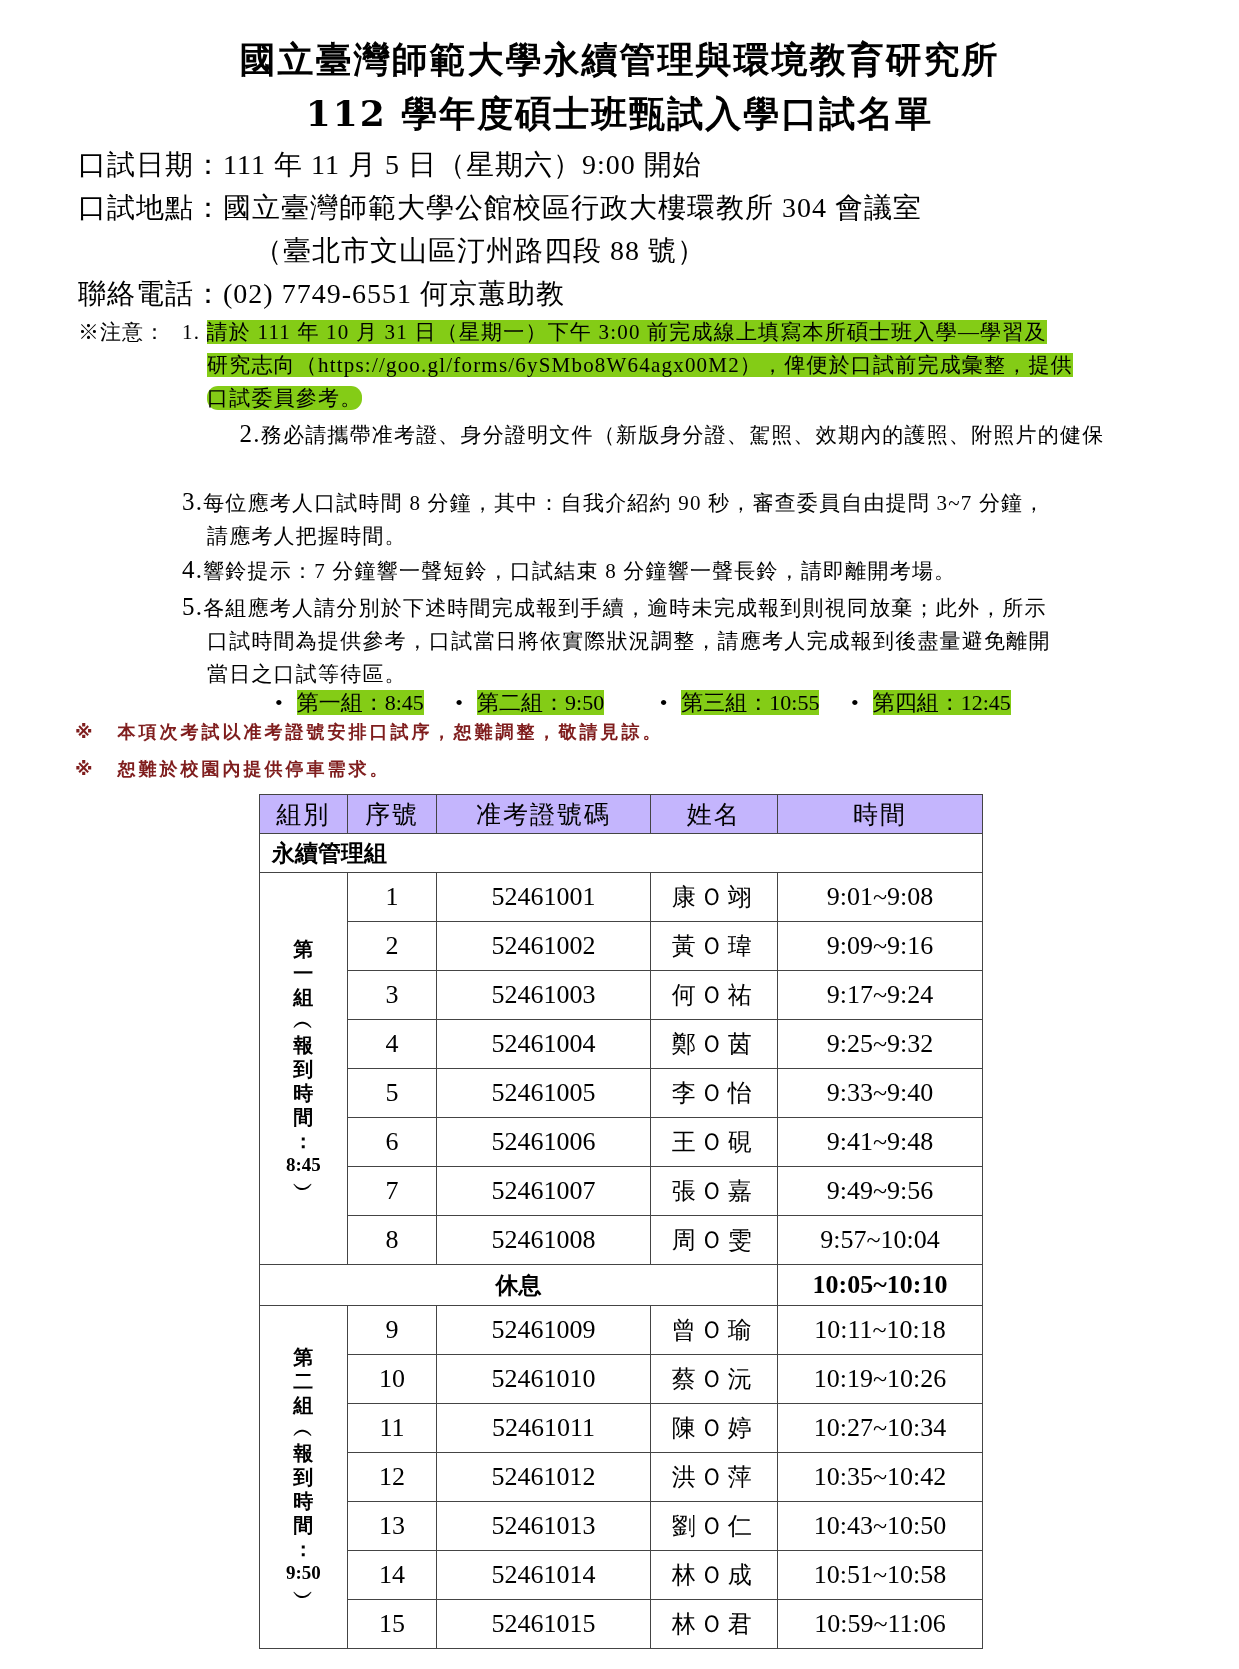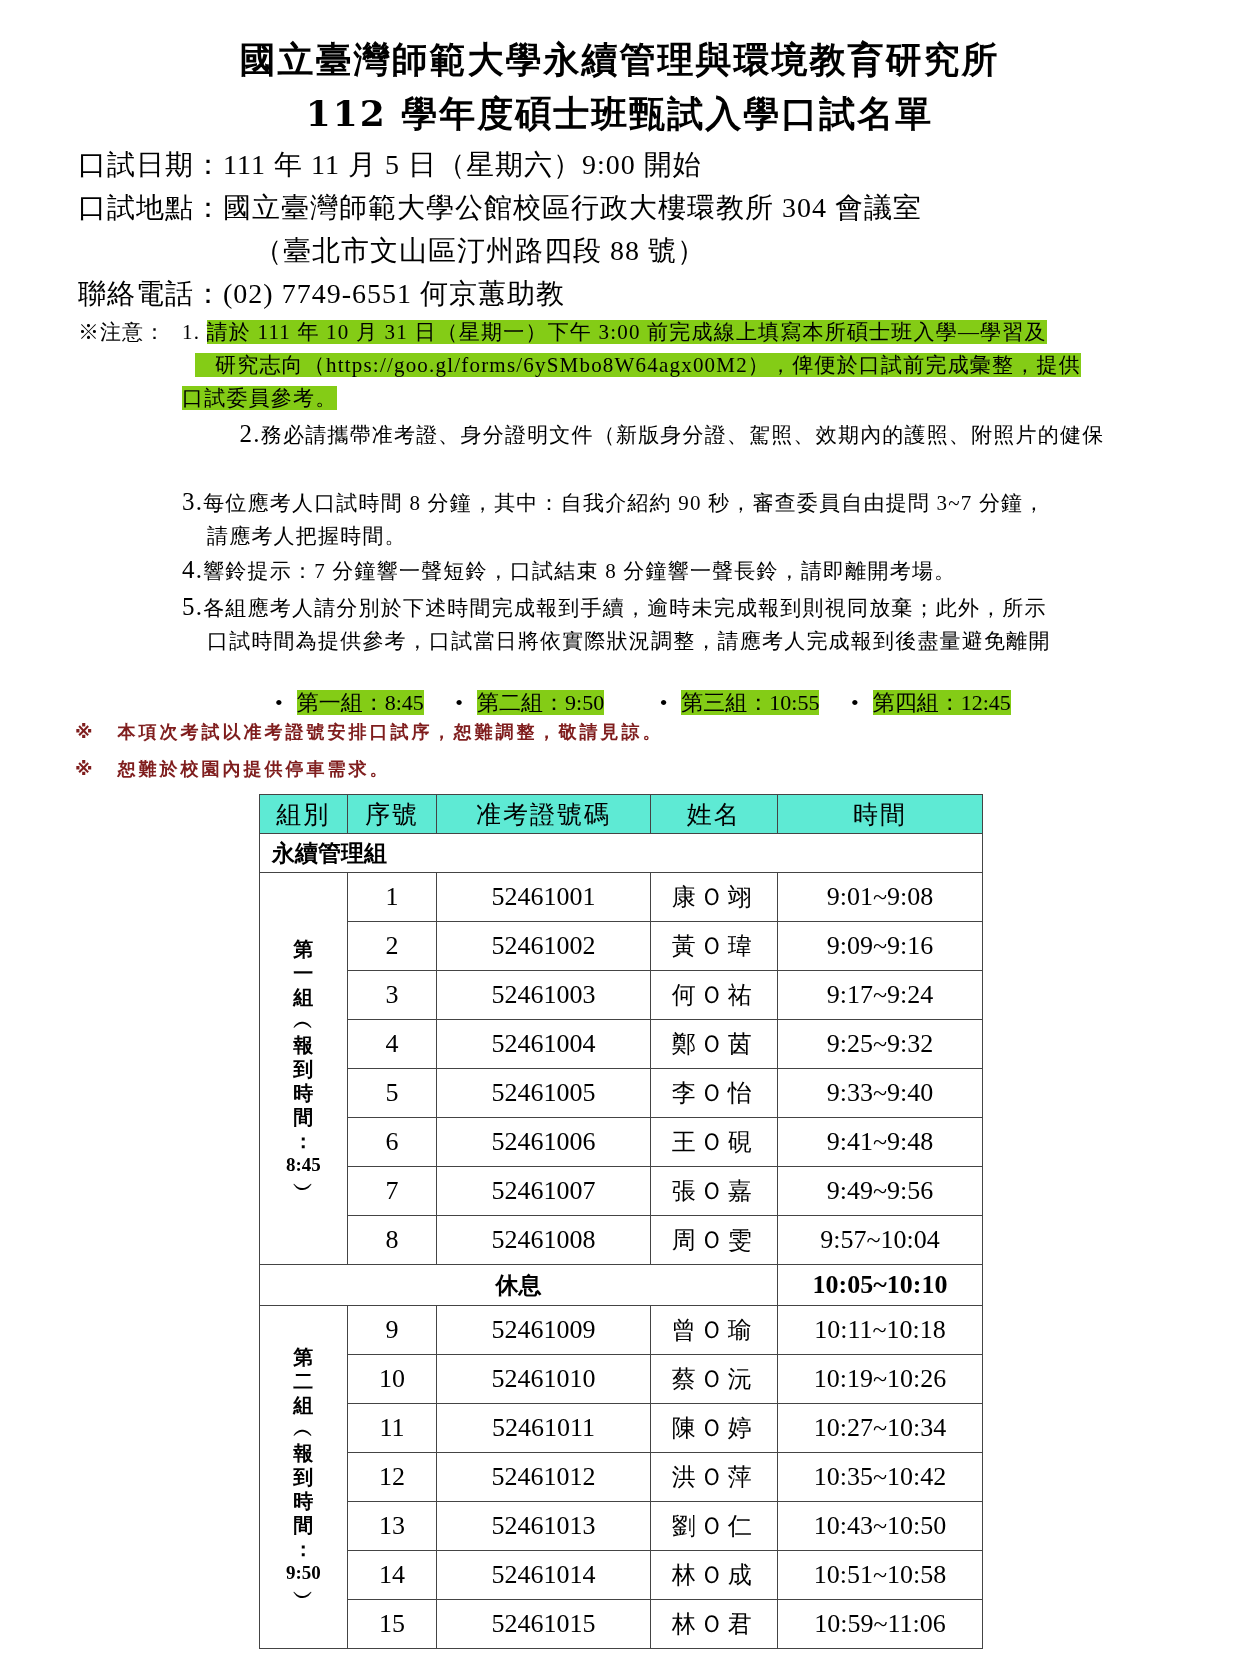--- a/index.html
+++ b/index.html
@@ -28,21 +28,21 @@
   .groups .g { display: inline-block; margin-right: 26px; }
   .groups .bullet { margin-right: 14px; }
   .blue { position: absolute; left: 75px; color: #7f1d1d; font-family: "DejaVu Sans", sans-serif;
           font-weight: bold; font-size: 18px; letter-spacing: 3px; white-space: nowrap; }
   .b1 { top: 720px; }
   .b2 { top: 757px; }
   .blue .mark { margin-right: 22px; }
   table { position: absolute; left: 259px; top: 794px; border-collapse: collapse; width: 724px;
           font-size: 26px; }
   td, th { border: 1.5px solid #444; text-align: center; padding: 0; height: 48px; font-weight: normal; }
-  th { background: #5eead4; height: 38px; font-size: 25px; letter-spacing: 2px; }
+  th { background: #c4b5fd; height: 38px; font-size: 25px; letter-spacing: 2px; }
   .c-grp { width: 85px; }
   .c-seq { width: 87px; }
   .c-id { width: 208px; }
   .c-name { width: 124px; }
   .c-time { width: 200px; }
   .section td { text-align: left; padding-left: 12px; font-weight: bold; font-family: "DejaVu Serif", serif; font-size: 23px; height: 38px; }
   .vgroup { font-family: "DejaVu Serif", serif; font-weight: bold; font-size: 20px; line-height: 24px; vertical-align: middle; }
   .vgroup span { display: block; }
   .vgroup .vtime { font-family: "Liberation Serif", serif; font-size: 19px; }
   .break td { font-weight: bold; height: 40px; }
@@ -59,40 +59,41 @@
 <div class="info i1">口試日期：111 年 11 月 5 日（星期六）9:00 開始</div>
 <div class="info i2">口試地點：國立臺灣師範大學公館校區行政大樓環教所 304 會議室</div>
 <div class="info i3">（臺北市文山區汀州路四段 88 號）</div>
 <div class="info i4">聯絡電話：(02) 7749-6551 何京蕙助教</div>
 
 <div class="notes-head">※注意：</div>
 
 <div class="note n1" style="left:182px;">
   <span class="num" style="font-size:21px;">1.</span>
   <span class="hl">請於 111 年 10 月 31 日（星期一）下午 3:00 前完成線上填寫本所碩士班入學—學習及</span><br>
-  <span class="hl" style="margin-left:13px;padding-left:20px;">研究志向（https://goo.gl/forms/6ySMbo8W64agx00M2），俾便於口試前完成彙整，提供</span><br>
-  <span class="hl" style="">口試委員參考。</span>
+  <span class="hl" style="margin-left:25px;">研究志向（https://goo.gl/forms/6ySMbo8W64agx00M2），俾便於口試前完成彙整，提供</span><br>
+  <span class="hl" style="margin-left:25px;border-radius:11px;">口試委員參考。</span>
 </div>
 
 <div class="note n2">
   <span class="num">2.</span><span>務必請攜帶准考證、身分證明文件（新版身分證、駕照、效期內的護照、附照片的健保</span>
 </div>
 
 <div class="note n3">
   <span class="num">3.</span><span>每位應考人口試時間 8 分鐘，其中：自我介紹約 90 秒，審查委員自由提問 3~7 分鐘，</span>
   <span class="indent">請應考人把握時間。</span>
 </div>
 
 <div class="note n4">
   <span class="num">4.</span><span>響鈴提示：7 分鐘響一聲短鈴，口試結束 8 分鐘響一聲長鈴，請即離開考場。</span>
 </div>
 
 <div class="note n5">
   <span class="num">5.</span><span>各組應考人請分別於下述時間完成報到手續，逾時未完成報到則視同放棄；此外，所示</span>
   <span class="indent">口試時間為提供參考，口試當日將依實際狀況調整，請應考人完成報到後盡量避免離開</span>
+  <span class="indent">當日之口試等待區。</span>
 </div>
 
 <div class="groups">
   <span class="g"><span class="bullet">•</span><span class="hl">第一組：8:45</span></span>
   <span class="g"><span class="bullet">•</span><span class="hl">第二組：9:50</span></span>
   <span class="g" style="margin-left:24px;"><span class="bullet">•</span><span class="hl">第三組：10:55</span></span>
   <span class="g"><span class="bullet">•</span><span class="hl">第四組：12:45</span></span>
 </div>
 
 <div class="blue b1">

